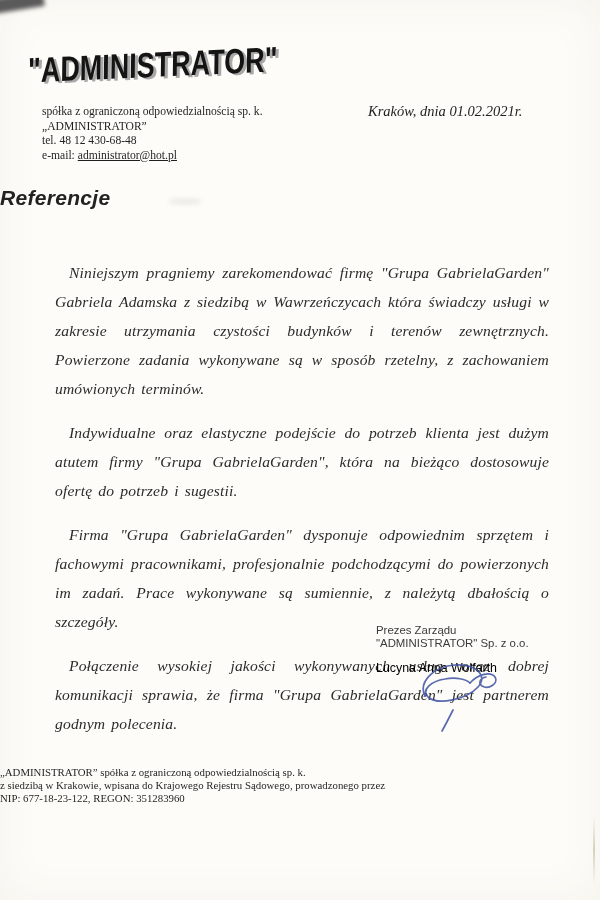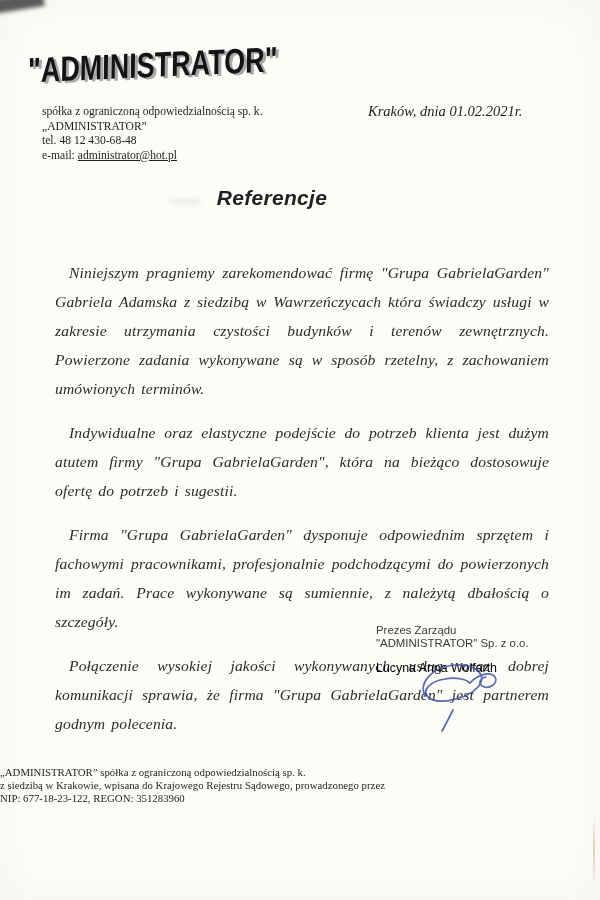--- a/index.html
+++ b/index.html
@@ -59,21 +59,21 @@
     font-size:11.6px; line-height:14.6px;
     color:#1f1f1f;
   }
   .company .email-row a {
     color:#1f1f1f;
     text-decoration:underline;
     text-align:right;
   }
   .letter-title {
     position:absolute; top:186px; left:0; width:544px;
-    text-align:center;
+    text-align:left;
     font-size:21px; font-weight:bold; font-style:italic;
     color:#222;
     letter-spacing:0.3px;
   }
   .body-text {
     position:absolute; top:243px; left:40px;
     width:524px;
     font-style:italic;
     font-size:15.6px; line-height:29px;
     color:#2b2b2b;

